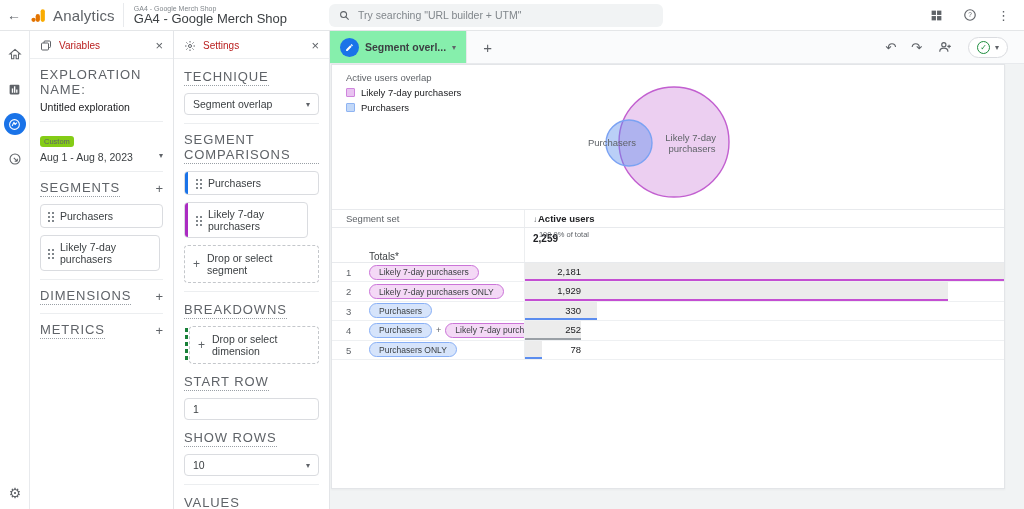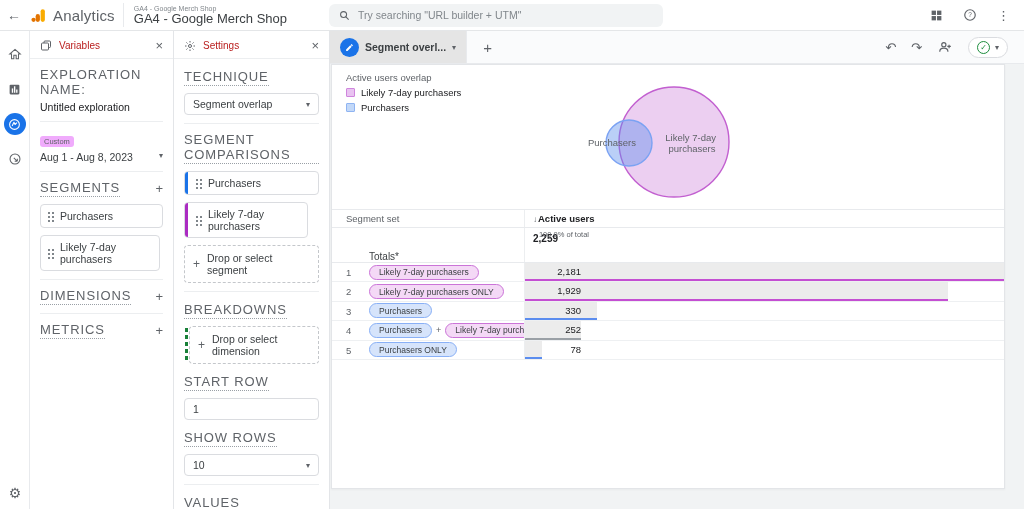--- a/index.html
+++ b/index.html
@@ -43,28 +43,28 @@
   .accent { padding-left:10px; overflow:hidden; }
   .accent::before { content:""; position:absolute; left:0; top:0; bottom:0; width:3px; }
   .accent-blue::before { background:#1a73e8; }
   .accent-magenta::before { background:#ab2bc2; }
   .dropzone { border:1px dashed #c4c7cb; border-radius:4px; display:flex; align-items:center; gap:7px; padding:6px 8px; margin-top:7px; font-size:10.5px; color:#3c4043; cursor:pointer; position:relative; }
   .dz-plus { color:#5f6368; font-size:12px; }
   .dz-accent-green::before, .dz-accent-blue::before { content:""; position:absolute; left:-5px; top:1px; bottom:1px; width:3px; }
   .dz-accent-green::before { background:repeating-linear-gradient(to bottom,#188038 0 4px, transparent 4px 7px); }
   .inputbox { border:1px solid #dadce0; border-radius:4px; height:22px; display:flex; align-items:center; justify-content:space-between; padding:0 8px; margin-top:7px; font-size:10.5px; color:#3c4043; cursor:pointer; }
   .caret { color:#5f6368; font-size:8px; }
-  .date-badge { display:inline-block; background:#f0abfc; border-radius:3px; font-size:7.5px; color:#5f6368; padding:1px 4px; }
+  .date-badge { display:inline-block; background:#84cc16; border-radius:3px; font-size:7.5px; color:#5f6368; padding:1px 4px; }
   .date-row { display:flex; align-items:flex-start; justify-content:space-between; margin-top:3px; font-size:10.5px; color:#3c4043; cursor:pointer; }
   .exp-name { font-size:10.5px; color:#202124; margin-top:3px; }
 
   
   .main { position:absolute; left:330px; top:31px; right:0; bottom:0; background:#f1f3f4; }
   .tabstrip { position:absolute; top:0; left:0; right:0; height:33px; display:flex; align-items:center; background:#fafbfc; border-bottom:1px solid #e8eaed; }
-  .tab { display:flex; align-items:center; gap:6px; padding:0 10px; height:100%; background:#e5e5e5; border-right:1px solid #e8eaed; cursor:pointer;text-align:right; }
+  .tab { display:flex; align-items:center; gap:6px; padding:0 10px; height:100%; background:#86efac; border-right:1px solid #e8eaed; cursor:pointer;text-align:right; }
   .tab-circle { width:19px; height:19px; border-radius:50%; background:#1a73e8; display:flex; align-items:center; justify-content:center; }
   .tab-label { font-size:10.5px; color:#3c4043; font-weight:bold; }
   .tab-add { padding:0 16px; font-size:15px; color:#5f6368; cursor:pointer; }
   .strip-right { margin-left:auto; display:flex; align-items:center; gap:15px; padding-right:16px; color:#5f6368; }
   .undo-redo { font-size:13px; cursor:pointer; }
   .export-pill { display:flex; align-items:center; gap:5px; border:1px solid #dadce0; border-radius:13px; padding:3px 8px; background:#fff; cursor:pointer; }
   .check-circle { width:13px; height:13px; border-radius:50%; border:1.4px solid #1e8e3e; color:#1e8e3e; font-size:8px; display:flex; align-items:center; justify-content:center; }
 
   
   .card { position:absolute; left:1px; top:33px; width:674px; height:425px; background:#fff; border:1px solid #e3e5e8; box-shadow:0 1px 2px rgba(0,0,0,.04); }

